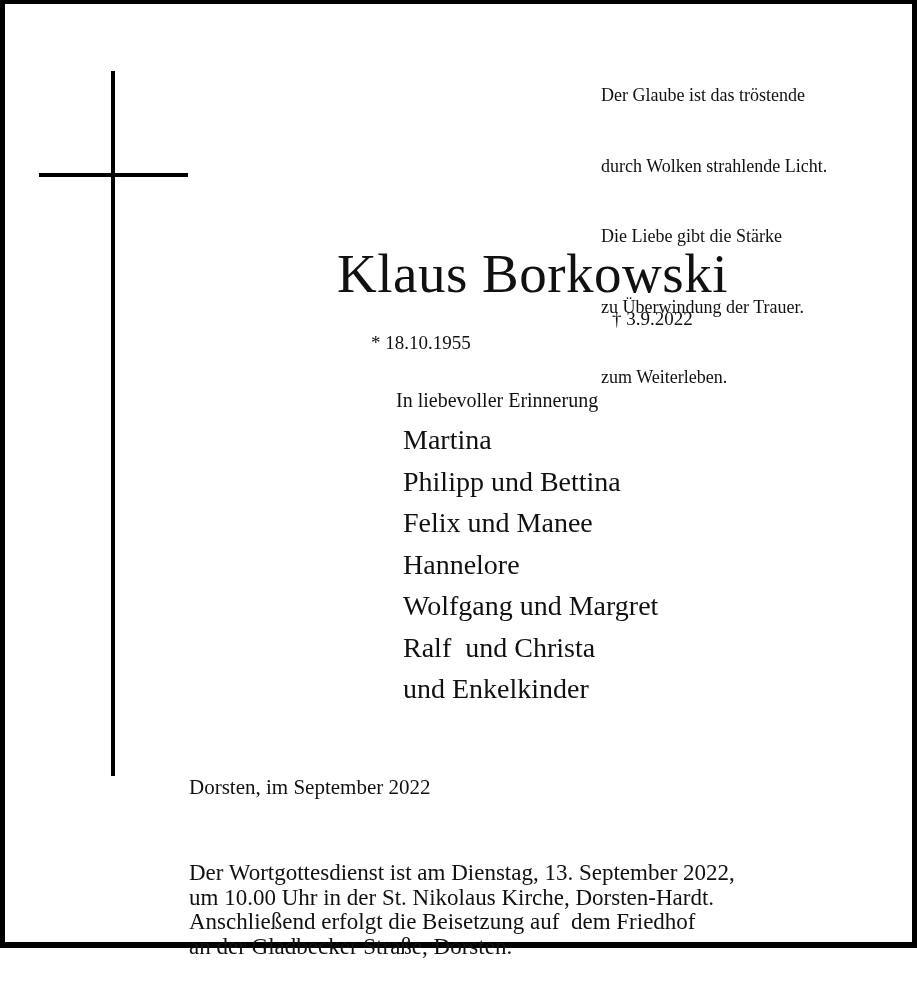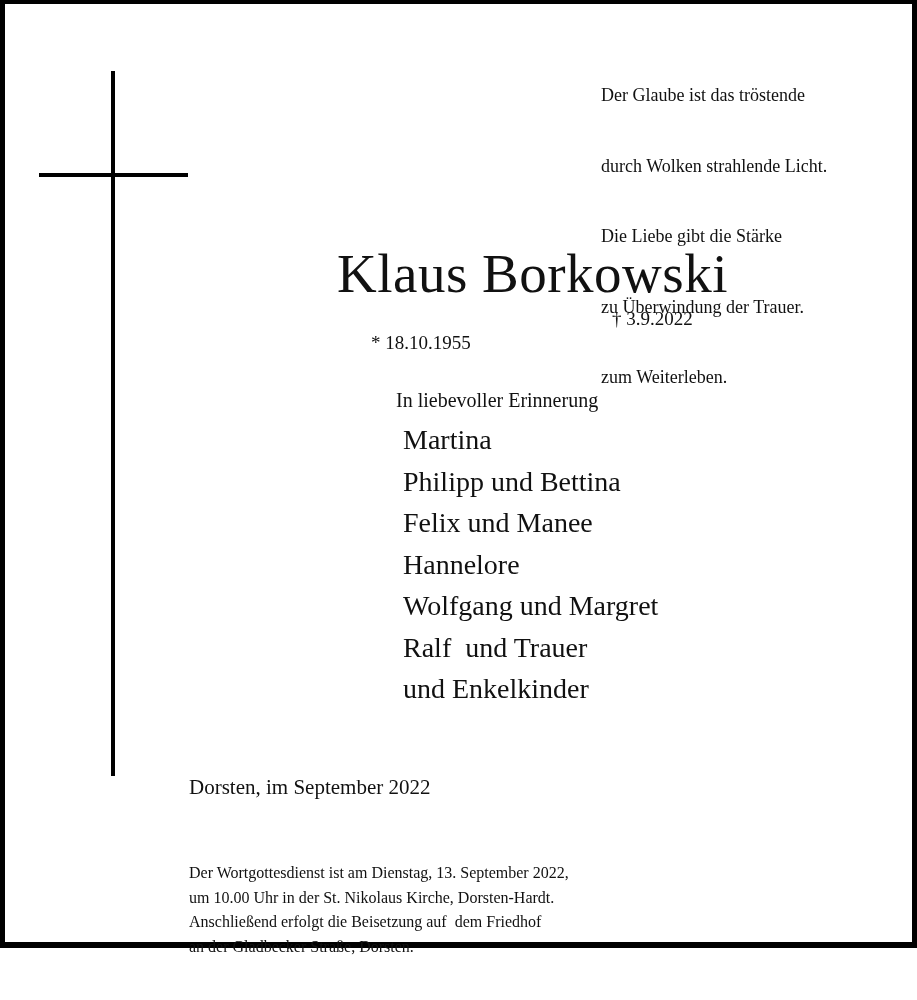--- a/index.html
+++ b/index.html
@@ -21,21 +21,21 @@
   .name {
     position: absolute; left: 332px; top: 238px; font-size: 55px; line-height: 64px;
     letter-spacing: 0.5px; white-space: nowrap;
   }
   .born { position: absolute; left: 366px; top: 303px; font-size: 19px; line-height: 24px; white-space: nowrap; margin-top: 24px; }
   .died { position: absolute; left: 607px; top: 303px; font-size: 19px; line-height: 24px; white-space: nowrap; }
   .memory { position: absolute; left: 391px; top: 383px; font-size: 20px; line-height: 26px; white-space: nowrap; }
   .mourners { position: absolute; left: 390px; top: 415px; list-style: none; margin: 0; padding: 0; }
   .mourners li { font-size: 28px; line-height: 41.5px; white-space: nowrap; margin-left: 8px; }
   .place-date { position: absolute; left: 184px; top: 770px; font-size: 21px; line-height: 26px; white-space: nowrap; }
-  .service { position: absolute; left: 184px; top: 857px; font-size: 16px; line-height: 24.5px; }
+  .service { position: absolute; left: 184px; top: 857px; font-size: 23px; line-height: 24.5px; }
   .service div { white-space: nowrap; }
 </style>
 </head>
 <body>
 
 <div class="frame">
   <div>
     <div class="cross-v"></div>
     <div class="cross-h"></div>
   </div>
@@ -53,21 +53,21 @@
   <div class="died serif">† 3.9.2022</div>
 
   <div class="memory serif">In liebevoller Erinnerung</div>
 
   <ul class="mourners serif">
     <li>Martina</li>
     <li>Philipp und Bettina</li>
     <li>Felix und Manee</li>
     <li>Hannelore</li>
     <li>Wolfgang und Margret</li>
-    <li style="white-space:pre">Ralf  und Trauer</li>
+    <li style="white-space:pre">Ralf  und Christa</li>
     <li>und Enkelkinder</li>
   </ul>
 
   <div class="place-date serif">Dorsten, im September 2022</div>
 
   <div class="service serif">
     <div>Der Wortgottesdienst ist am Dienstag, 13. September 2022,</div>
     <div>um 10.00 Uhr in der St. Nikolaus Kirche, Dorsten-Hardt.</div>
     <div style="white-space:pre">Anschließend erfolgt die Beisetzung auf  dem Friedhof</div>
     <div>an der Gladbecker Straße, Dorsten.</div>

